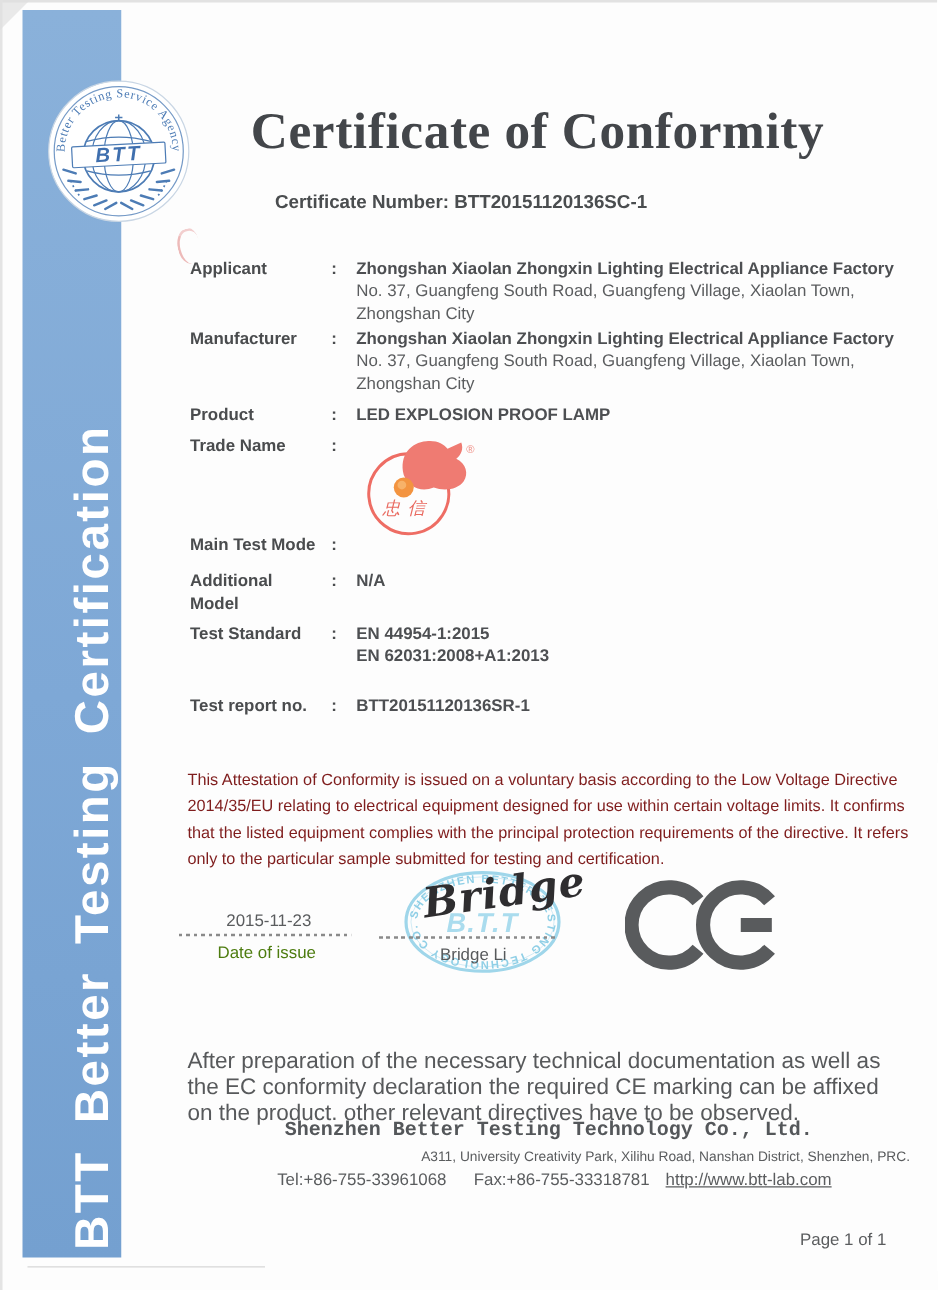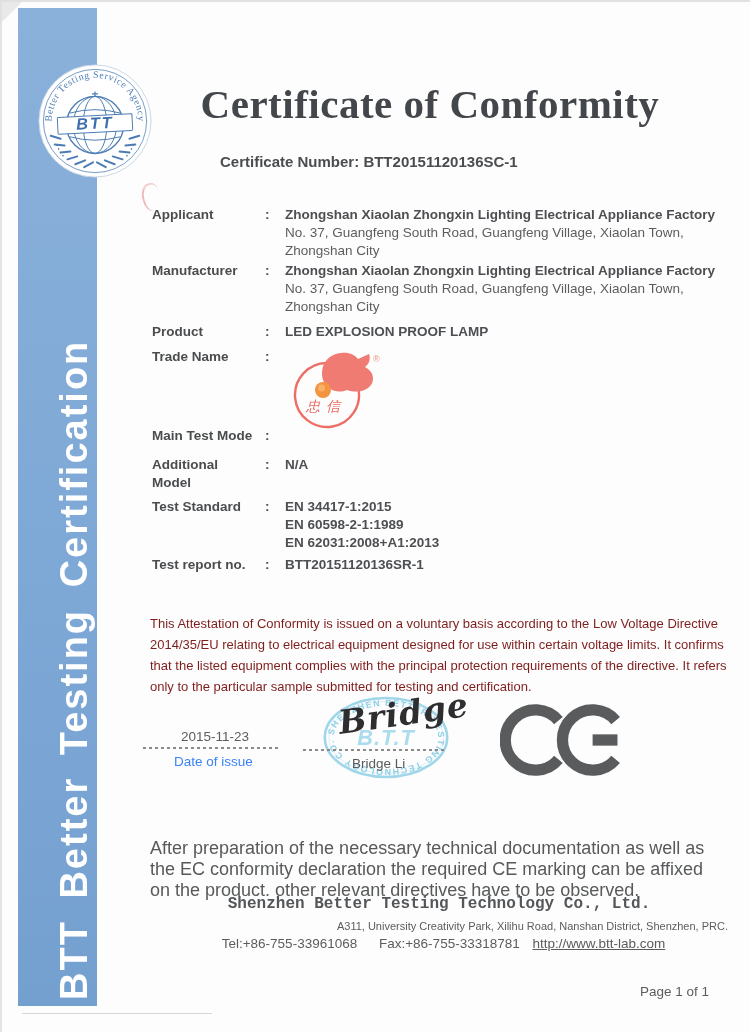--- a/index.html
+++ b/index.html
@@ -45,21 +45,21 @@
                font-size:13px;line-height:21px;color:#7f1d1d;}
   .post-note{position:absolute;left:150px;top:820px;width:575px;
              font-size:18px;line-height:21px;color:#57595b;}
 
   
   .issue-date{position:absolute;left:181px;top:729px;font-size:13.5px;color:#5a5c5e;}
   .dash{position:absolute;height:2px;
         background:repeating-linear-gradient(90deg,#8a8a8a 0 3px,transparent 3px 6px);}
   .dash-date{left:143px;top:747px;width:138px;}
   .dash-sign{left:303px;top:749px;width:141px;}
-  .date-label{position:absolute;left:174px;top:754px;font-size:13.5px;color:#3b82f6;}
+  .date-label{position:absolute;left:174px;top:754px;font-size:13.5px;color:#4d7c0f;}
   .signer-name{position:absolute;left:352px;top:756px;font-size:13.5px;color:#57595b;}
   .stamp{position:absolute;left:312px;top:686px;}
   .signature{position:absolute;left:338px;top:694px;font-family:"DejaVu Serif",serif;
              font-style:italic;font-weight:bold;font-size:33px;color:#2e2d2f;
              transform:rotate(-8deg);letter-spacing:1px;}
   .ce{position:absolute;left:500px;top:702px;}
 
   
   .footer-company{position:absolute;left:150px;top:895px;width:578px;text-align:center;
                   font-size:16px;font-weight:bold;color:#54575a;font-family:Liberation Mono, monospace;}
@@ -182,22 +182,21 @@
     <span class="col">:</span>
     <div class="val">
         <div class="b">N/A</div>
       </div>
   </div>
 
   <div class="row" style="top:498px">
     <span class="lbl">Test Standard</span>
     <span class="col">:</span>
     <div class="val">
-      <div class="b">EN 34417-1:2015</div>
-      <div class="b">EN 60598-2-1:1989</div>
+      <div class="b">EN 44954-1:2015</div>
       <div class="b">EN 62031:2008+A1:2013</div>
     </div>
   </div>
 
   <div class="row" style="top:556px">
     <span class="lbl">Test report no.</span>
     <span class="col">:</span>
     <div class="val">
         <div class="b">BTT20151120136SR-1</div>
       </div>

